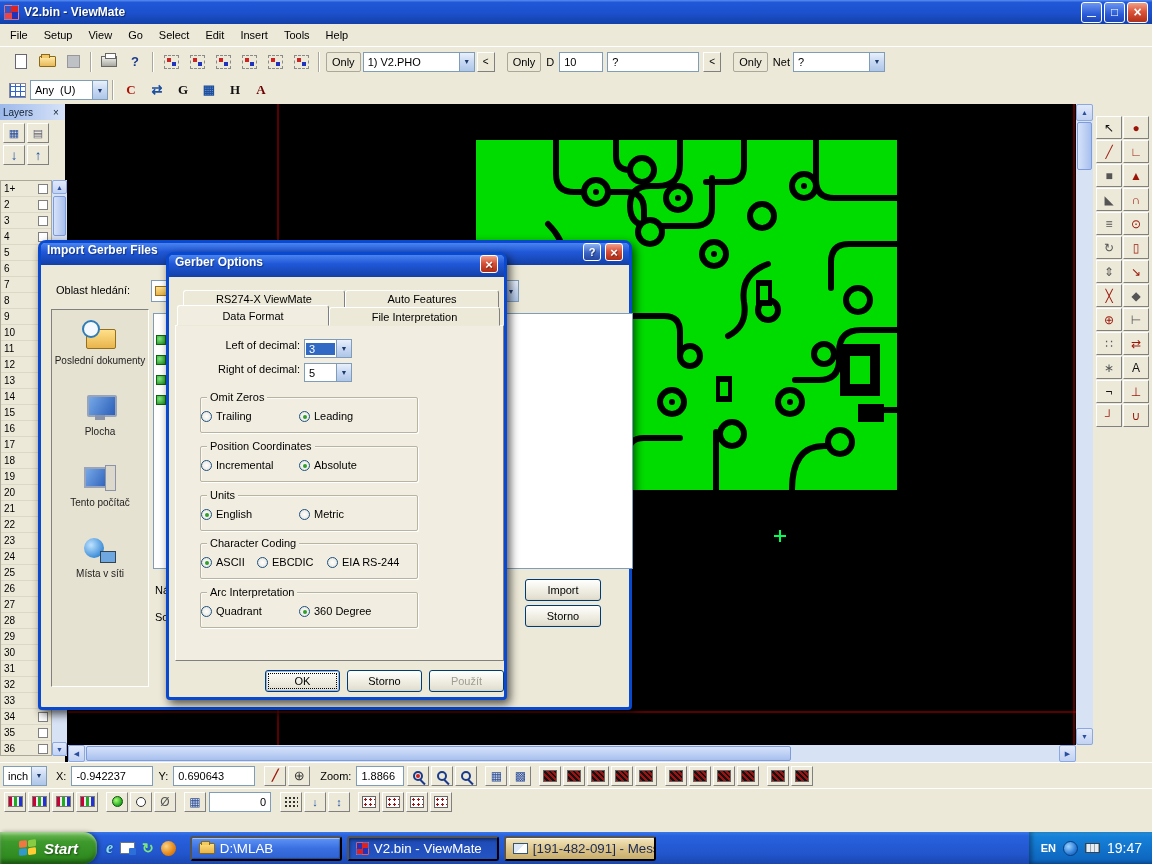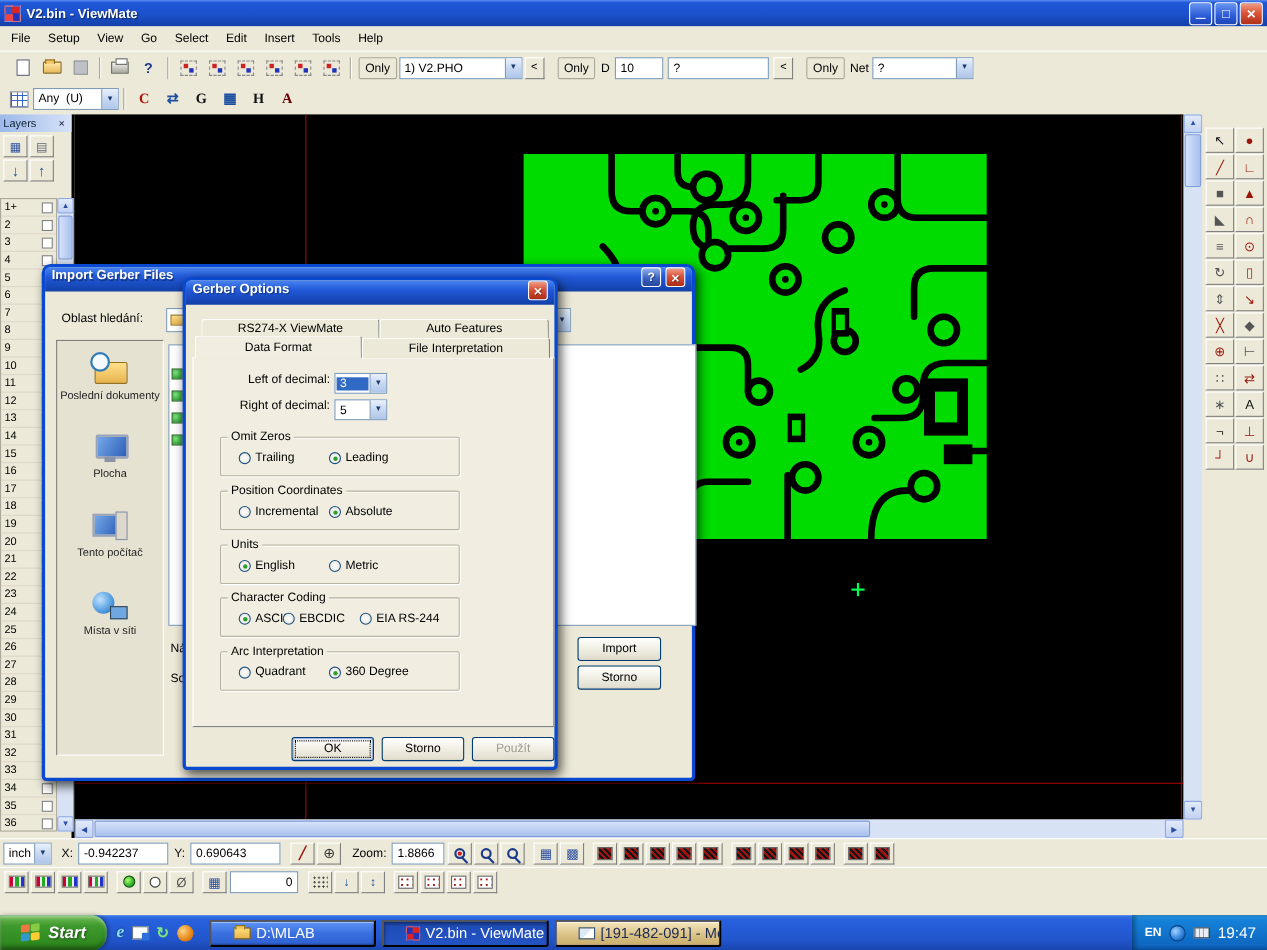--- a/index.html
+++ b/index.html
@@ -127,21 +127,21 @@
 .flag{width:19px;height:16px;display:grid;grid-template-columns:8px 8px;grid-template-rows:7px 7px;gap:1px;transform:skewY(-6deg)}
 .flag i{border-radius:1.5px}
 .flag i:nth-child(1){background:#E74}.flag i:nth-child(2){background:#8C4}
 .flag i:nth-child(3){background:#39C}.flag i:nth-child(4){background:#FC3}
 .ql{display:flex;align-items:center;gap:7px;padding:0 9px;height:100%}
 .ql-e{font-family:"Liberation Serif",serif;font-style:italic;font-weight:bold;font-size:16px;color:#8FD8FF;text-shadow:0 0 2px #044}
 .ql-desk{width:15px;height:12px;background:#fff;border:1px solid #678;position:relative}
 .ql-desk::after{content:"";position:absolute;right:-2px;bottom:-2px;width:7px;height:7px;background:#2C6FD8;border-radius:1px}
 .ql-ref{color:#7CE87C;font-weight:bold;font-size:14px}
 .ql-fx{width:15px;height:15px;border-radius:50%;background:radial-gradient(circle at 35% 35%,#F9D486,#E88A1A 55%,#B85A08)}
-.task-btn{height:25px;width:152px;margin-left:5px;border-radius:3px;display:flex;align-items:center;gap:5px;padding:0 20px;color:#fff;white-space:nowrap;overflow:hidden}
+.task-btn{height:25px;width:152px;margin-left:5px;border-radius:3px;display:flex;align-items:center;gap:5px;padding:0 7px;color:#fff;white-space:nowrap;overflow:hidden}
 .task-btn[data-state="normal"]{background:linear-gradient(180deg,#5E95F5,#3A6FE0 50%,#2E61D0);box-shadow:inset 0 1px 0 #ffffff66,inset -1px -1px 1px #00000044}
 .task-btn[data-state="active"]{background:linear-gradient(180deg,#1E4AB4,#2454C4);box-shadow:inset 1px 2px 3px #00000066}
 .task-btn[data-state="alert"]{background:linear-gradient(180deg,#F4E6BC,#D9C084 60%,#C9AE6C);color:#1B2A55;box-shadow:inset 0 1px 0 #ffffff99}
 .t-ico{flex:0 0 auto}
 [data-ico="folder-icon"]{width:16px;height:11px;background:linear-gradient(#FFDE7A,#E8B44C);border:1px solid #8A6A1A;border-radius:1px;position:relative}
 [data-ico="folder-icon"]::before{content:"";position:absolute;top:-3px;left:1px;width:7px;height:3px;background:#F4C95E;border:1px solid #8A6A1A;border-bottom:none}
 [data-ico="viewmate-icon"]{width:13px;height:13px;background:conic-gradient(#D22 0 25%,#23B 25% 50%,#D22 50% 75%,#23B 75%);border:1px solid #ffffff44}
 [data-ico="message-icon"]{width:15px;height:11px;background:linear-gradient(135deg,#DDE9F8 50%,#fff 50%);border:1px solid #357}
 .tray{margin-left:auto;height:100%;display:flex;align-items:center;gap:7px;padding:0 10px 0 12px;color:#fff;
  background:linear-gradient(180deg,#2A9BE8 0,#1581D8 15%,#0E67C0 85%,#0A55A8);box-shadow:inset 3px 0 4px #00000055}
@@ -202,21 +202,21 @@
 .tab-page{position:absolute;left:6px;top:70px;width:329px;height:336px;background:#F1EEE1;border:1px solid;border-color:#fff #808080 #808080 #fff}
 .dec-row{position:absolute;left:4px;display:flex;align-items:flex-start}
 .dr1{top:13px}.dr2{top:37px}
 .dec-lbl{width:120px;text-align:right;margin-right:4px}
 .gcombo{width:48px;height:19px}
 .gcombo .cval.hl{background:#316AC5;color:#fff;margin:1px;padding:0 3px}
 .grp{position:absolute;left:24px;width:218px;height:36px;border:1px solid #B8B4A2;border-radius:2px;box-shadow:1px 1px 0 #fff,inset 1px 1px 0 #ffffffaa}
 .gg1{top:71px}.gg2{top:120px}.gg3{top:169px}.gg4{top:217px}.gg5{top:266px}
 .grp-title{position:absolute;top:-7px;left:6px;background:#F1EEE1;padding:0 3px;font-size:11px}
 .opt{position:absolute;top:12px;display:flex;align-items:center;gap:4px}
-.oa{left:16px}.ob{left:98px}.ob3{left:56px}.oc3{left:126px}
+.oa{left:0}.ob{left:98px}.ob3{left:56px}.oc3{left:126px}
 .radio{width:11px;height:11px;border:1px solid #1C5180;border-radius:50%;background:radial-gradient(#fff,#E4E0D6);position:relative;flex:0 0 auto}
 .radio[data-on="true"]::after{content:"";position:absolute;left:3px;top:3px;width:4px;height:4px;border-radius:50%;background:#2E9E2E}
 .gbtn{position:absolute;top:415px;width:75px}
 .b-ok{left:96px}.b-cancel{left:178px}.b-apply{left:260px}
 </style>
 </head>
 <body>
 
 <div class="screen">
 

